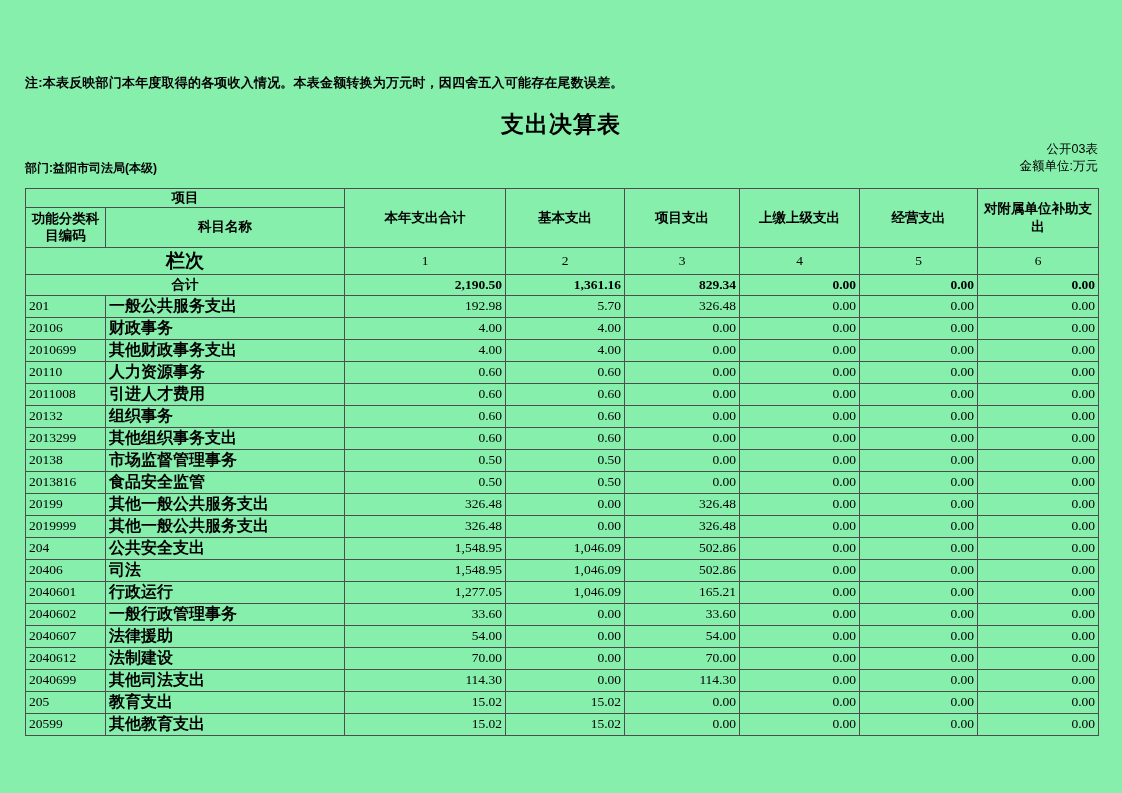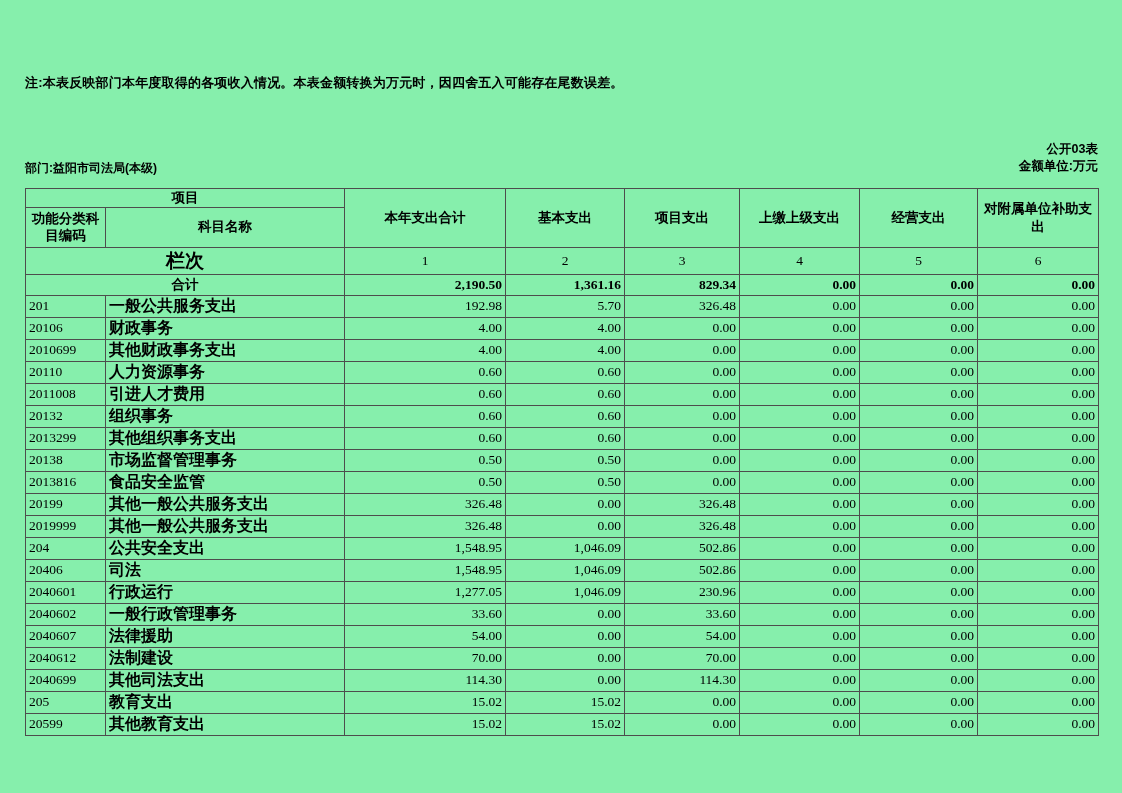--- a/index.html
+++ b/index.html
@@ -34,21 +34,21 @@
     font-size: 23px;
     font-weight: bold;
     letter-spacing: 1px;
   }
   .meta-right {
     position: absolute;
     right: 24px;
     top: 141px;
     text-align: right;
     font-size: 12.5px;
-    font-weight: bold;
+    font-weight: normal;
     line-height: 17px;
   }
   .dept {
     position: absolute;
     left: 25px;
     top: 160px;
     font-size: 12px;
     font-weight: bold;
   }
   table.report {
@@ -110,20 +110,21 @@
   }
   tr.r-total td.num { font-weight: bold; }
 </style>
 </head>
 <body>
 
 <div id="page">
 
   <div class="note">注:本表反映部门本年度取得的各项收入情况。本表金额转换为万元时，因四舍五入可能存在尾数误差。</div>
 
+  <div class="title">支出决算表</div>
 
   <div class="meta-right">
     <div>公开03表</div>
     <div>金额单位:万元</div>
   </div>
 
   <div class="dept">部门:益阳市司法局(本级)</div>
 
   <table class="report">
     <colgroup>
@@ -298,21 +299,21 @@
           <td class="num">502.86</td>
           <td class="num">0.00</td>
           <td class="num">0.00</td>
           <td class="num">0.00</td>
         </tr>
         <tr class="data">
           <td class="code">2040601</td>
           <td class="name">行政运行</td>
           <td class="num">1,277.05</td>
           <td class="num">1,046.09</td>
-          <td class="num">230.96</td>
+          <td class="num">165.21</td>
           <td class="num">0.00</td>
           <td class="num">0.00</td>
           <td class="num">0.00</td>
         </tr>
         <tr class="data">
           <td class="code">2040602</td>
           <td class="name">一般行政管理事务</td>
           <td class="num">33.60</td>
           <td class="num">0.00</td>
           <td class="num">33.60</td>

